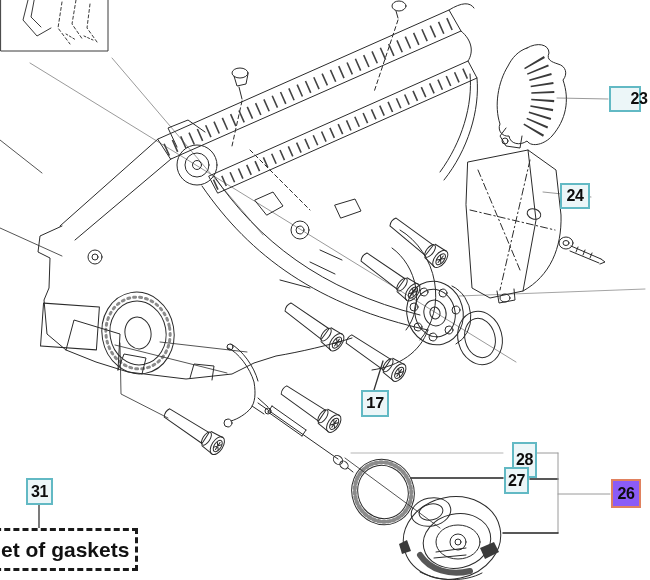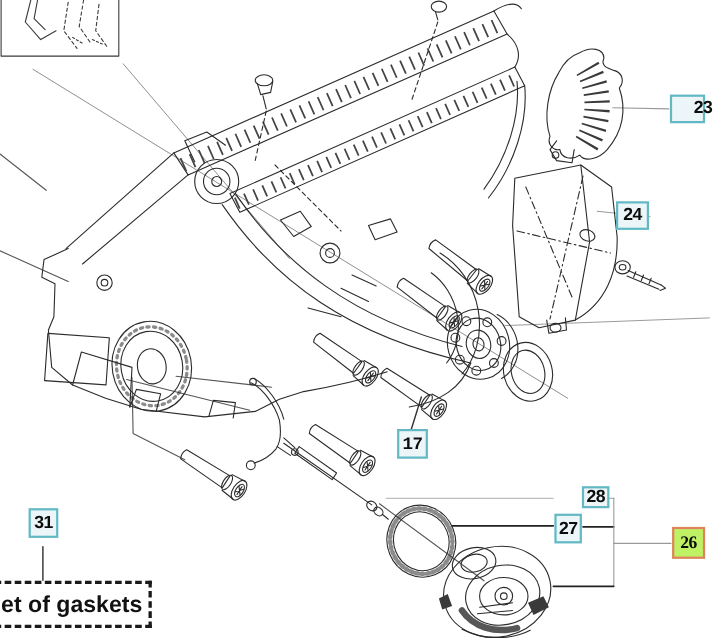--- a/index.html
+++ b/index.html
@@ -3,21 +3,21 @@
 <meta charset="utf-8">
 <style>
   html,body{margin:0;padding:0;background:#fff;}
   #stage{position:relative;width:650px;height:580px;overflow:hidden;background:#ffffff;
          font-family:"Liberation Sans",sans-serif;}
   #artwork{position:absolute;left:0;top:0;}
   .callout{position:absolute;display:flex;align-items:center;justify-content:center;
            box-sizing:border-box;border:2px solid;color:#0d0d0d;
            font:700 16px/1 "Liberation Sans",sans-serif;letter-spacing:-0.5px;cursor:pointer;}
   .callout.teal{border-color:#62b9c4;background:#ecf6f8;}
-  .callout.orange{border-color:#e0815f;background:#bef264;font-family:Liberation Serif, serif;}
+  .callout.orange{border-color:#e0815f;background:#8b5cf6;}
   #note-box{position:absolute;left:-14px;top:528px;width:152px;height:43px;
             box-sizing:border-box;border:3px dashed #1a1a1a;background:#fff;
             display:flex;align-items:center;}
   #note-box span{font:700 21px/1 "Liberation Sans",sans-serif;color:#111;
                  white-space:nowrap;padding-left:12px;}
 </style>
 </head>
 <body>
 
 <div id="stage">
@@ -205,22 +205,22 @@
       <path d="M 480 548 l 14 -6 l 5 10 l -14 7 Z" fill="#3a3a3a" stroke="none"></path>
       <path d="M 407 540 l -8 4 l 3 10 l 9 -3 Z" fill="#3a3a3a" stroke="none"></path>
       <path d="M 436 552 l 30 -4 M 434 558 l 32 -3"></path>
       <path d="M 420 572 C 440 582 465 582 482 573"></path>
     </g>
   </svg>
 
   <div class="callout teal" style="left:609px;top:86px;width:30px;height:26px;padding-left:28px;">23</div>
   <div class="callout teal" style="left:560px;top:183px;width:30px;height:26px;">24</div>
   <div class="callout teal" style="left:361px;top:390px;width:28px;height:27px;font-family:Liberation Mono, monospace;">17</div>
-  <div class="callout teal" style="left:529px;top:442px;width:25px;height:20px;">28</div>
+  <div class="callout teal" style="left:512px;top:442px;width:25px;height:36px;">28</div>
   <div class="callout teal" style="left:504px;top:467px;width:25px;height:27px;">27</div>
   <div class="callout orange" style="left:611px;top:479px;width:30px;height:29px;">26</div>
-  <div class="callout teal" style="left:26px;top:462px;width:27px;height:27px;">31</div>
+  <div class="callout teal" style="left:26px;top:478px;width:27px;height:27px;">31</div>
 
   <div id="note-box">
     <span>et of gaskets</span>
   </div>
 
 </div>
 
 </body></html>

